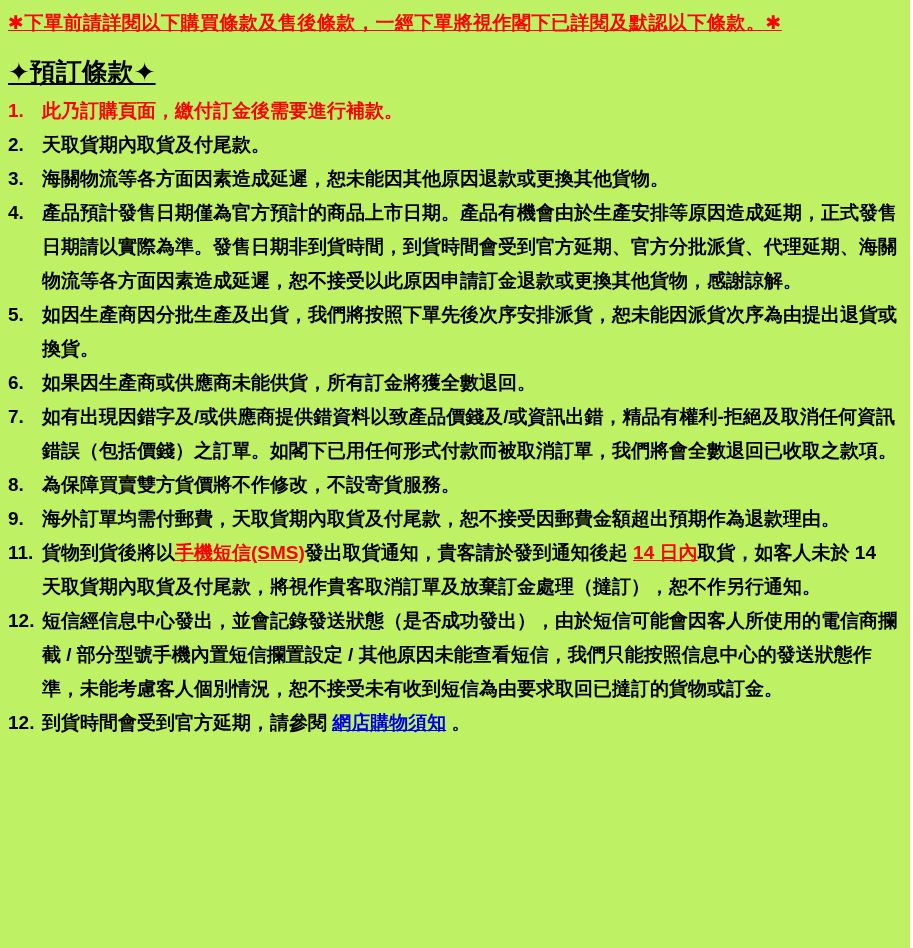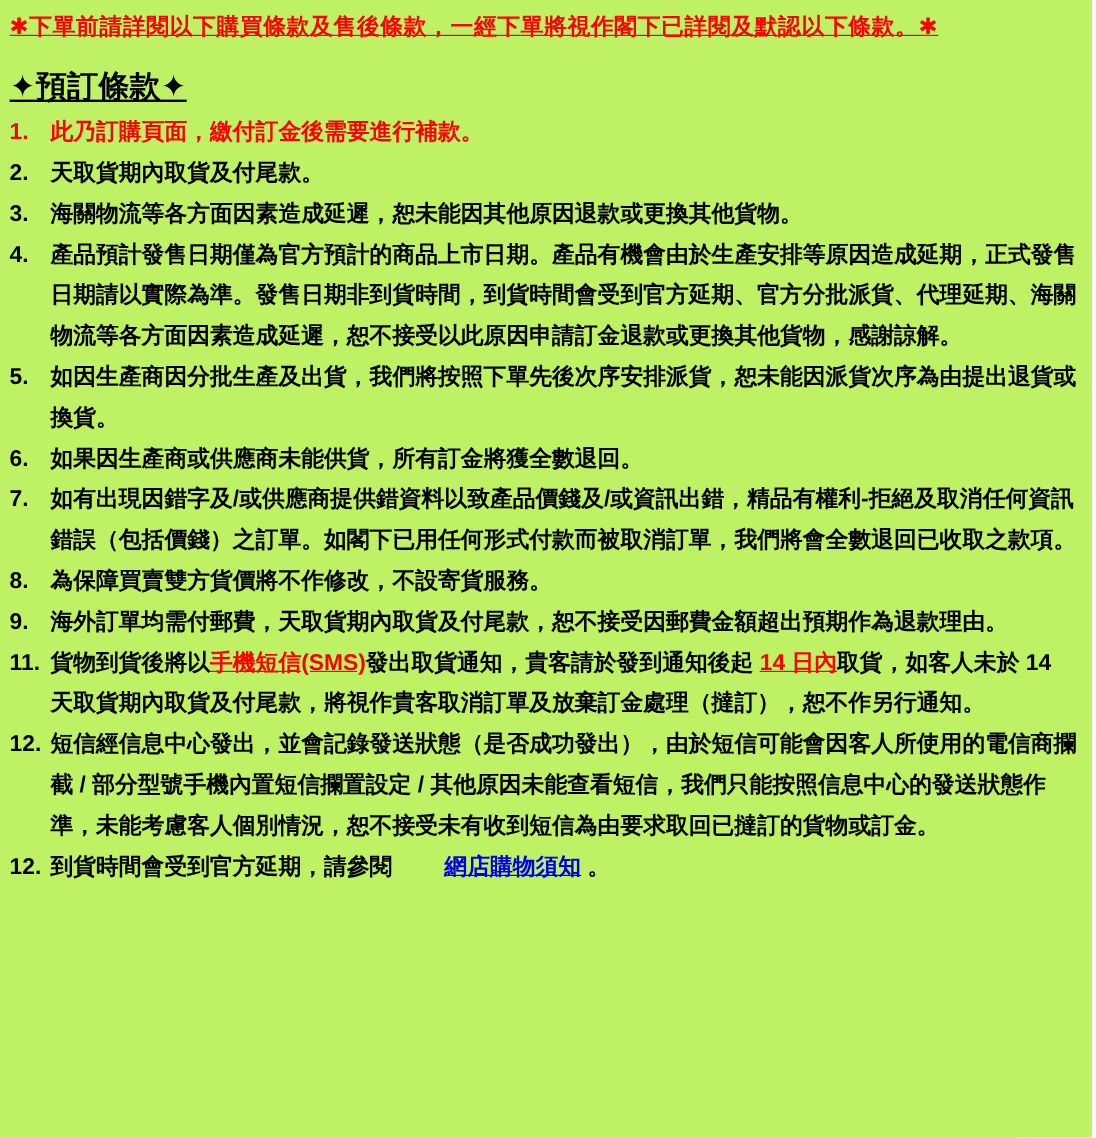--- a/index.html
+++ b/index.html
@@ -40,21 +40,21 @@
   }
   .term-item .num {
     flex: 0 0 34px;
   }
   .term-item .body {
     flex: 1;
     word-break: break-all;
   }
   .term-item.red { color: #ff0000; }
   .red-underline { color: #ff0000; text-decoration: underline; }
-  .link { color: #0000ee; text-decoration: underline; cursor: pointer; margin-left: 38px; }
+  .link { color: #0000ee; text-decoration: underline; cursor: pointer; }
 </style>
 </head>
 <body>
 
 <div class="doc">
   <h1 class="doc-title">✱下單前請詳閱以下購買條款及售後條款，一經下單將視作閣下已詳閱及默認以下條款。✱</h1>
 
   <h2 class="section-title">✦預訂條款✦</h2>
 
   <ol class="terms-list" id="terms-list">

